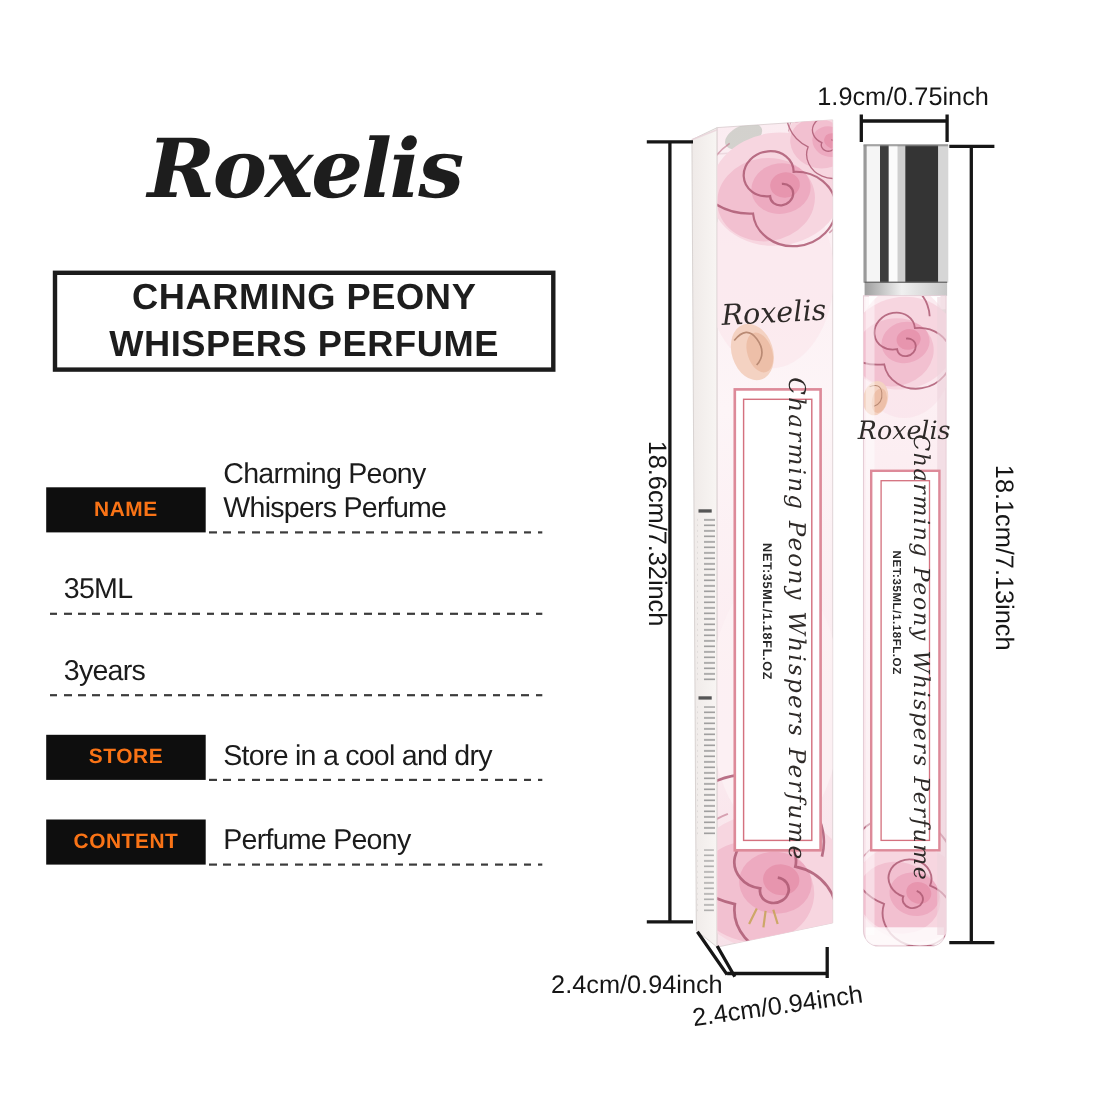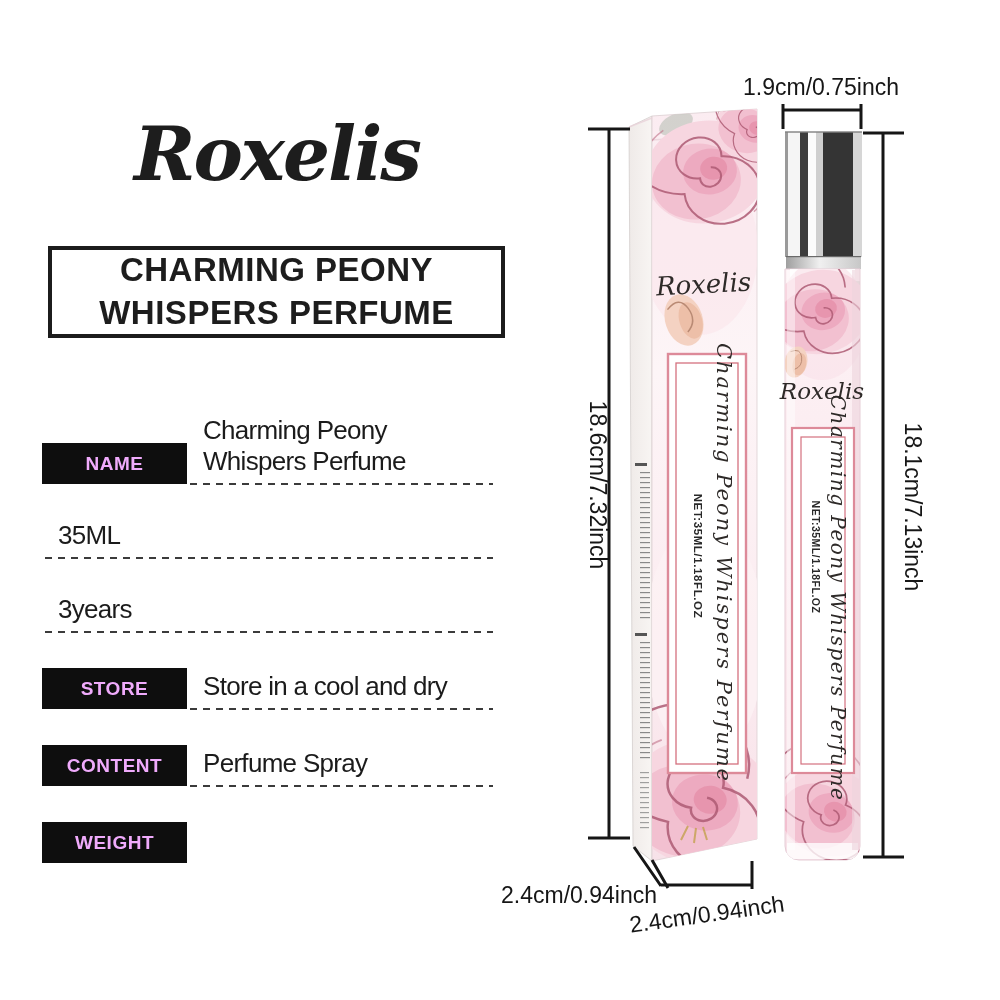--- a/index.html
+++ b/index.html
@@ -9,21 +9,21 @@
   .brand{position:absolute;left:112px;top:116px;width:330px;text-align:center;
          font-family:"DejaVu Serif",serif;font-style:italic;font-weight:bold;
          font-size:74px;line-height:1.05;color:#1d1d1d;letter-spacing:-2px;}
   .title-box{position:absolute;left:48px;top:246px;width:457px;height:92px;
              border:4px solid #1c1c1c;box-sizing:border-box;display:flex;
              align-items:center;justify-content:center;text-align:center;
              font-weight:bold;font-size:33px;line-height:1.3;color:#1d1d1d;
              letter-spacing:.5px;padding:0 28px;}
   .specs{position:absolute;left:42px;top:415px;width:451px;}
   .spec-row{display:flex;align-items:flex-end;margin-bottom:36px;}
-  .spec-label{flex:0 0 145px;height:41px;background:#0e0e0e;color:#f0abfc;
+  .spec-label{flex:0 0 145px;height:41px;background:#0e0e0e;color:#f97316;
               display:flex;align-items:center;justify-content:center;
               font-size:19px;font-weight:bold;letter-spacing:.5px;white-space:nowrap;}
   .spec-value{flex:1;position:relative;font-size:26px;letter-spacing:-.7px;
               line-height:31px;padding:0 0 7px 16px;color:#1b1b1b;}
   .spec-value::after{content:"";position:absolute;left:3px;right:0;bottom:-1px;height:2.5px;
               background:repeating-linear-gradient(90deg,#3b3b3b 0 7px,transparent 7px 13px);}
   
   .art{position:absolute;left:0;top:0;}
   .dim-text{font-family:"Liberation Sans",sans-serif;font-size:23px;fill:#161616;}
   .script{font-family:"DejaVu Serif",serif;font-style:italic;fill:#2e2a28;}
@@ -49,24 +49,23 @@
     </div>
     <div class="spec-row">
       <div class="spec-value">3years</div>
     </div>
     <div class="spec-row">
       <div class="spec-label">STORE</div>
       <div class="spec-value">Store in a cool and dry</div>
     </div>
     <div class="spec-row">
       <div class="spec-label">CONTENT</div>
-      <div class="spec-value">Perfume Spray</div>
+      <div class="spec-value">Perfume Peony</div>
     </div>
     <div class="spec-row">
-      <div class="spec-label">WEIGHT</div>
     </div>
   </div>
 
   <svg class="art" width="1000" height="1000" viewBox="0 0 1000 1000">
     <defs>
       <linearGradient id="boxGrad" x1="0" y1="0" x2="0" y2="1">
         <stop offset="0" stop-color="#fbecf1"></stop>
           <stop offset=".35" stop-color="#fdf5f7"></stop>
         <stop offset=".75" stop-color="#fbeaef"></stop>
           <stop offset="1" stop-color="#f7e2e9"></stop>

